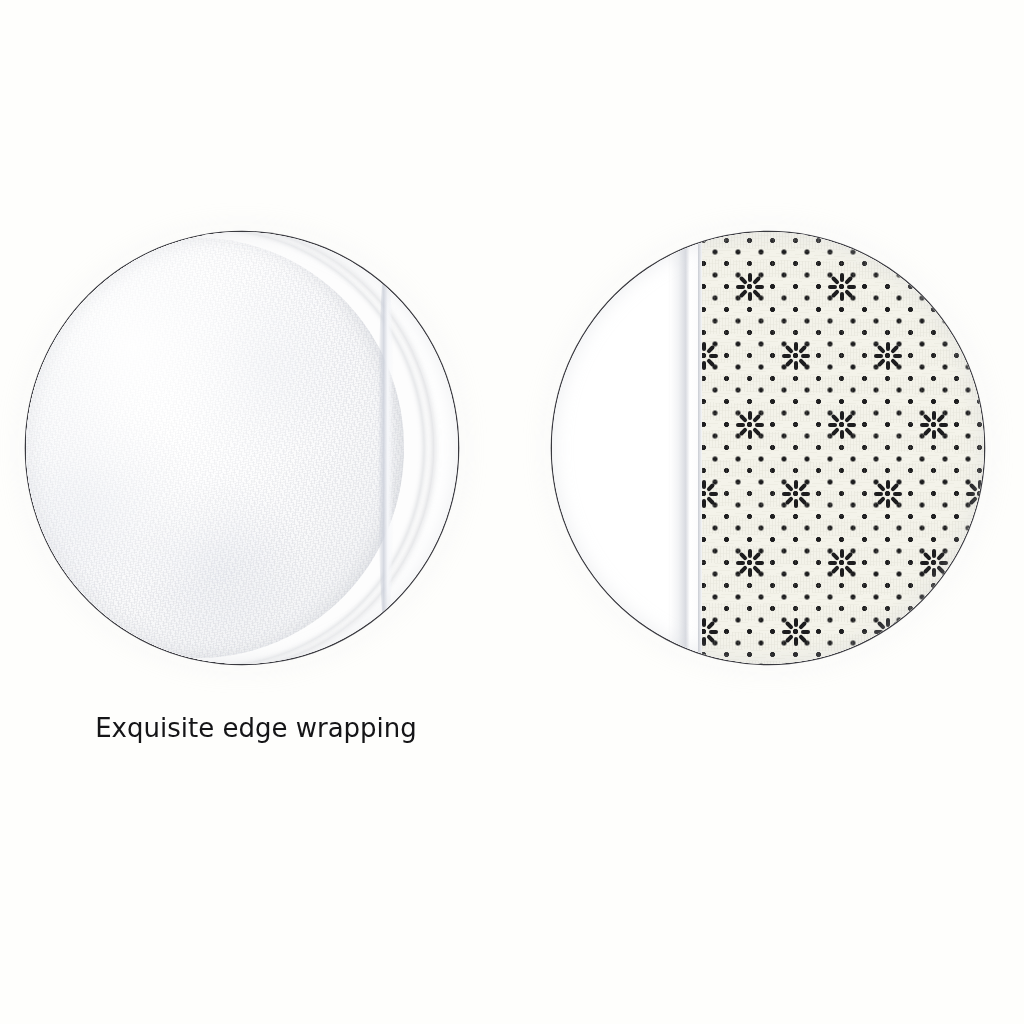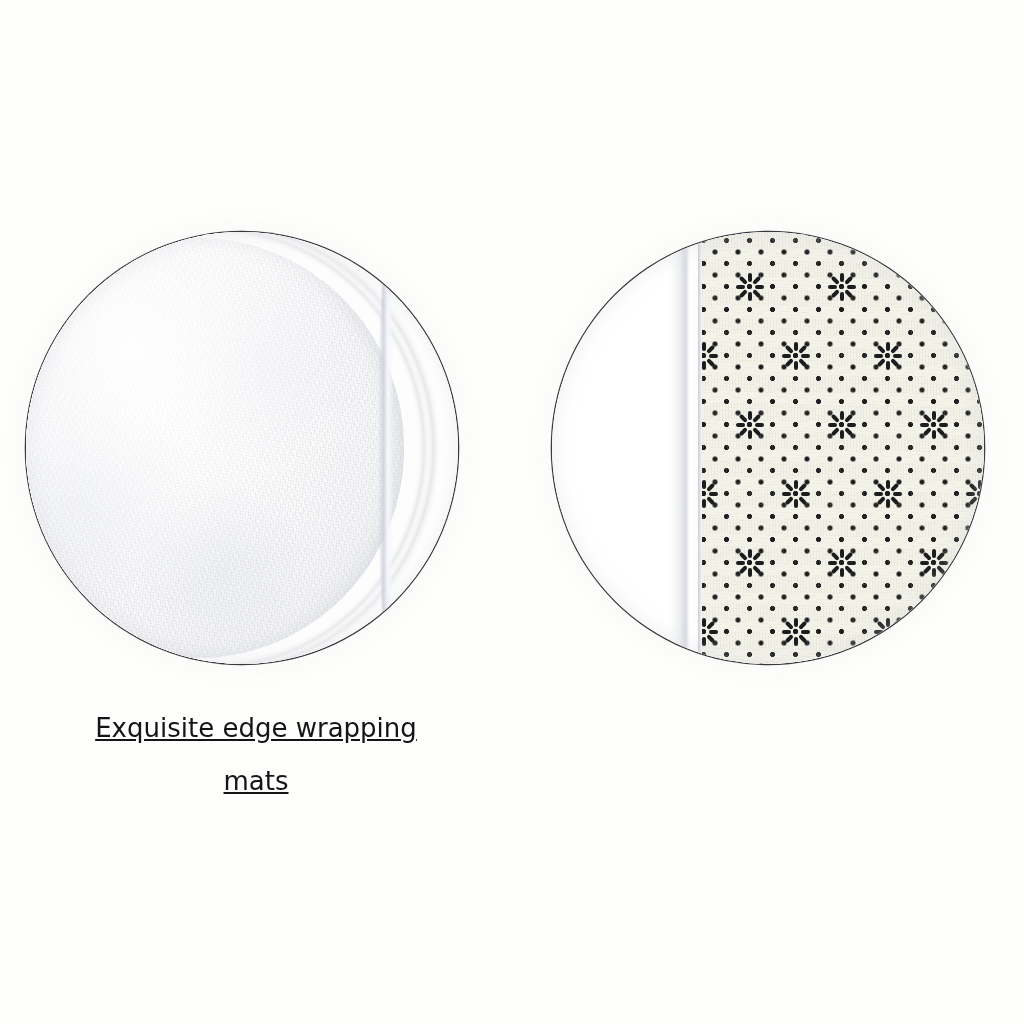--- a/index.html
+++ b/index.html
@@ -279,21 +279,20 @@
   
   .caption {
     position: absolute;
     color: #151517;
     font-family: "DejaVu Sans", sans-serif;
     font-size: 26px;
     font-weight: normal;
     text-align: center;
     line-height: 53px;
     white-space: nowrap;
-    text-decoration: underline;
   }
   #caption-left {
     left: 16px;
     top: 702px;
     width: 480px;
   }
   .caption-line { display: block; }
 </style>
 </head>
 <body>
@@ -313,21 +312,20 @@
           <div class="mat-mottle"></div>
           <div class="mat-highlight"></div>
         </div>
         <div class="mat-piping"></div>
       </div>
       <div class="photo-vignette"></div>
     </div>
 
     <div class="caption" id="caption-left">
       <span class="caption-line">Exquisite edge wrapping</span>
-      <span class="caption-line">mats</span>
     </div>
 
   </div>
 
   <div class="panel" id="panel-right">
 
     <div class="photo-circle" id="circle-right">
       <div class="photo-inner">
         <div class="slip-bg"></div>
         <div class="slip-binding"></div>

